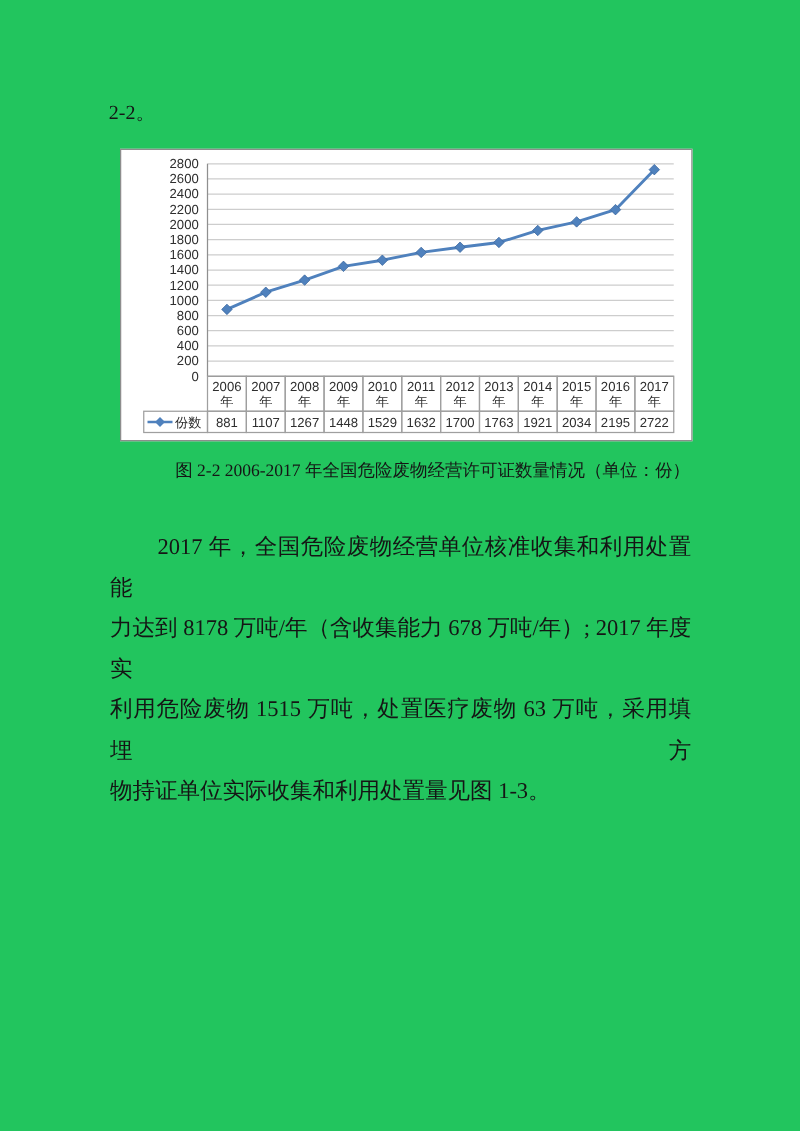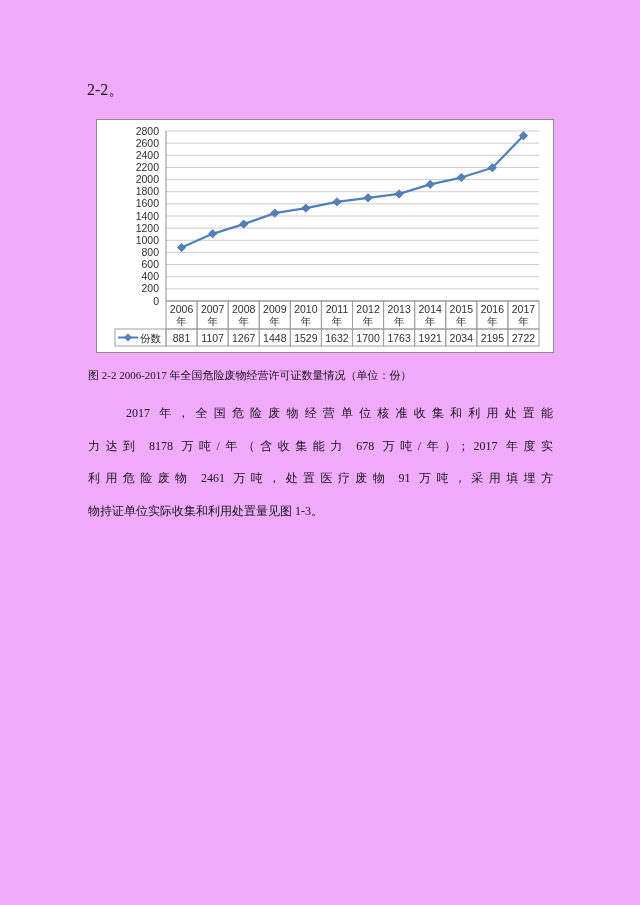--- a/index.html
+++ b/index.html
@@ -1,23 +1,23 @@
 <!DOCTYPE html>
 <html><head>
 <meta charset="utf-8">
 <style>
   html,body{margin:0;padding:0;background:#ffffff;}
-  .page{position:relative;width:640px;height:905px;background:#f0abfc;
+  .page{position:relative;width:640px;height:905px;background:#22c55e;
         font-family:"Liberation Serif",serif;color:#151515;overflow:hidden;}
   .section-label{position:absolute;left:87px;top:80px;font-size:16px;}
   .chart-frame{position:absolute;left:96px;top:119px;width:456px;height:232px;
                border:1px solid #8d8d8d;background:#fff;margin:0;}
-  .caption{position:absolute;left:88px;top:368px;width:464px;text-align:left;
-           font-size:11px;}
-  .body-text{position:absolute;left:88px;top:397px;width:465px;font-size:12px;
+  .caption{position:absolute;left:88px;top:368px;width:464px;text-align:right;
+           font-size:14px;}
+  .body-text{position:absolute;left:88px;top:421px;width:465px;font-size:18px;
              line-height:32.5px;}
   .bline{width:100%;}
   .just{text-align:justify;text-align-last:justify;}
   .indent{text-indent:38px;}
   .page-number{position:absolute;left:16px;top:822px;width:640px;text-align:right;
                font-size:11px;color:#3f3f3f;text-decoration:underline;}
 </style>
 </head>
 <body>
 
@@ -146,19 +146,19 @@
             </g>
           </g>
         </svg></div>
   </figure>
 
   <div class="caption">图 2-2 2006-2017 年全国危险废物经营许可证数量情况（单位：份）</div>
 
   <div class="body-text">
       <div class="bline indent just">2017 年，全国危险废物经营单位核准收集和利用处置能</div>
       <div class="bline just">力达到 8178 万吨/年（含收集能力 678 万吨/年）; 2017 年度实</div>
-      <div class="bline just">利用危险废物 2461 万吨，处置医疗废物 91 万吨，采用填埋方</div>
+      <div class="bline just">利用危险废物 1515 万吨，处置医疗废物 63 万吨，采用填埋方</div>
       <div class="bline">物持证单位实际收集和利用处置量见图 1-3。</div>
     </div>
 
   <div class="page-number">12</div>
 
 </div>
 
 </body></html>

